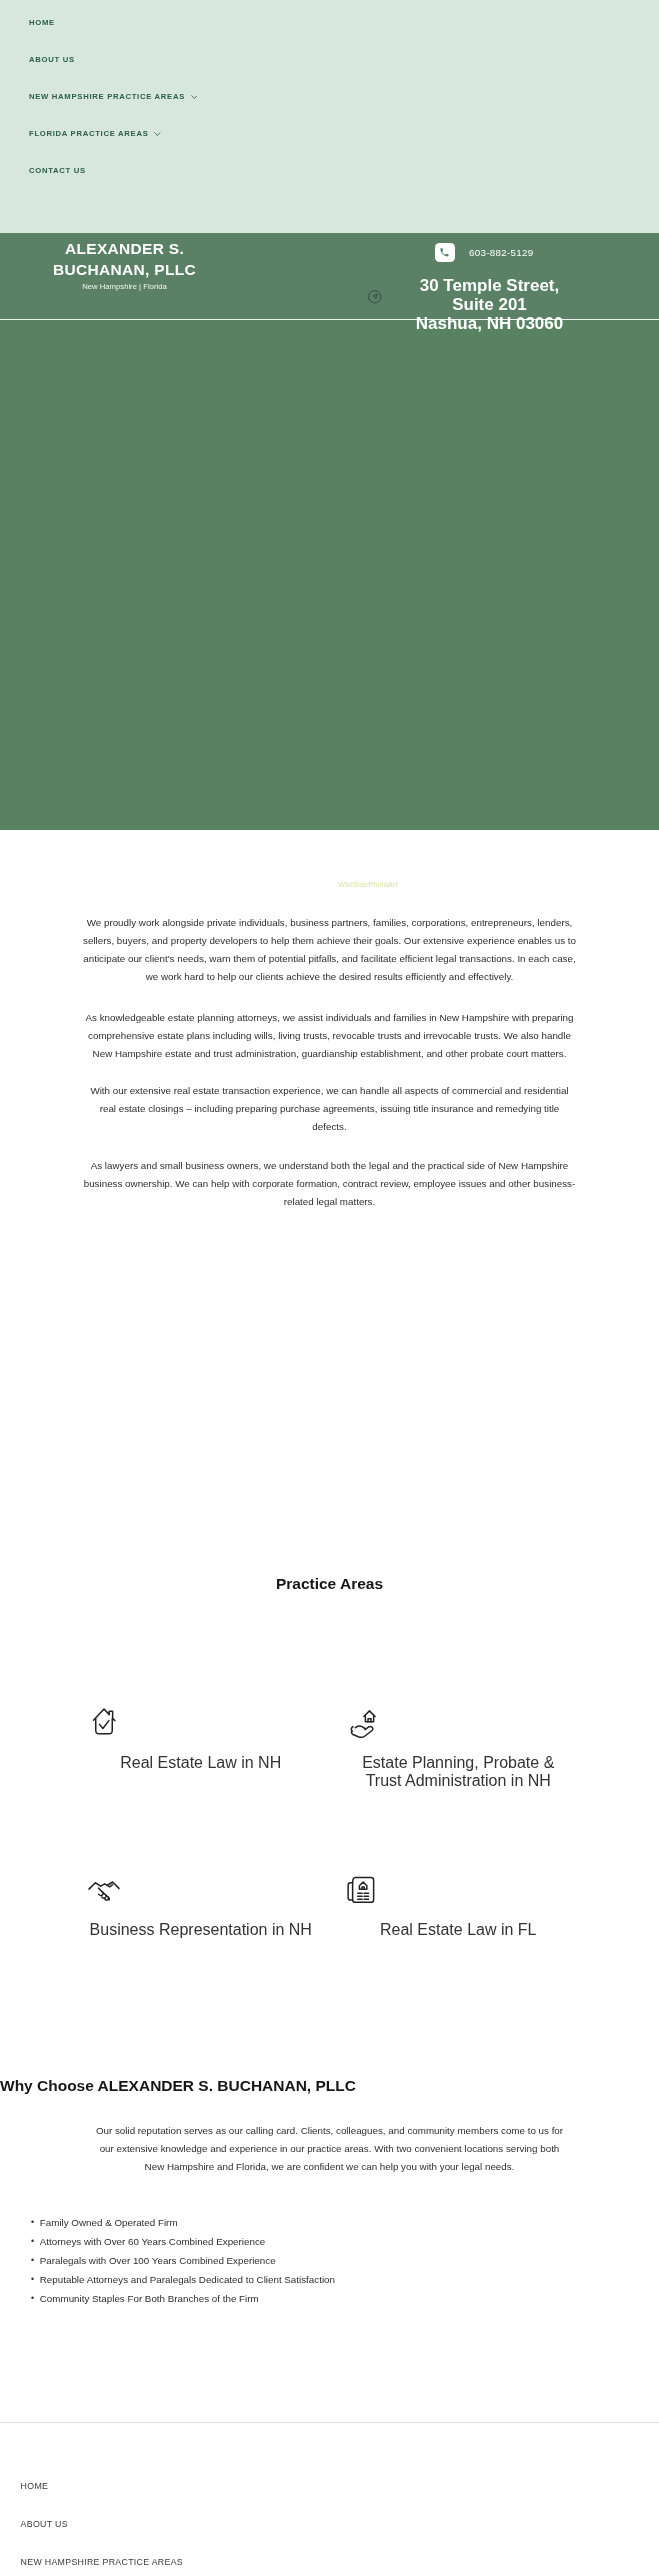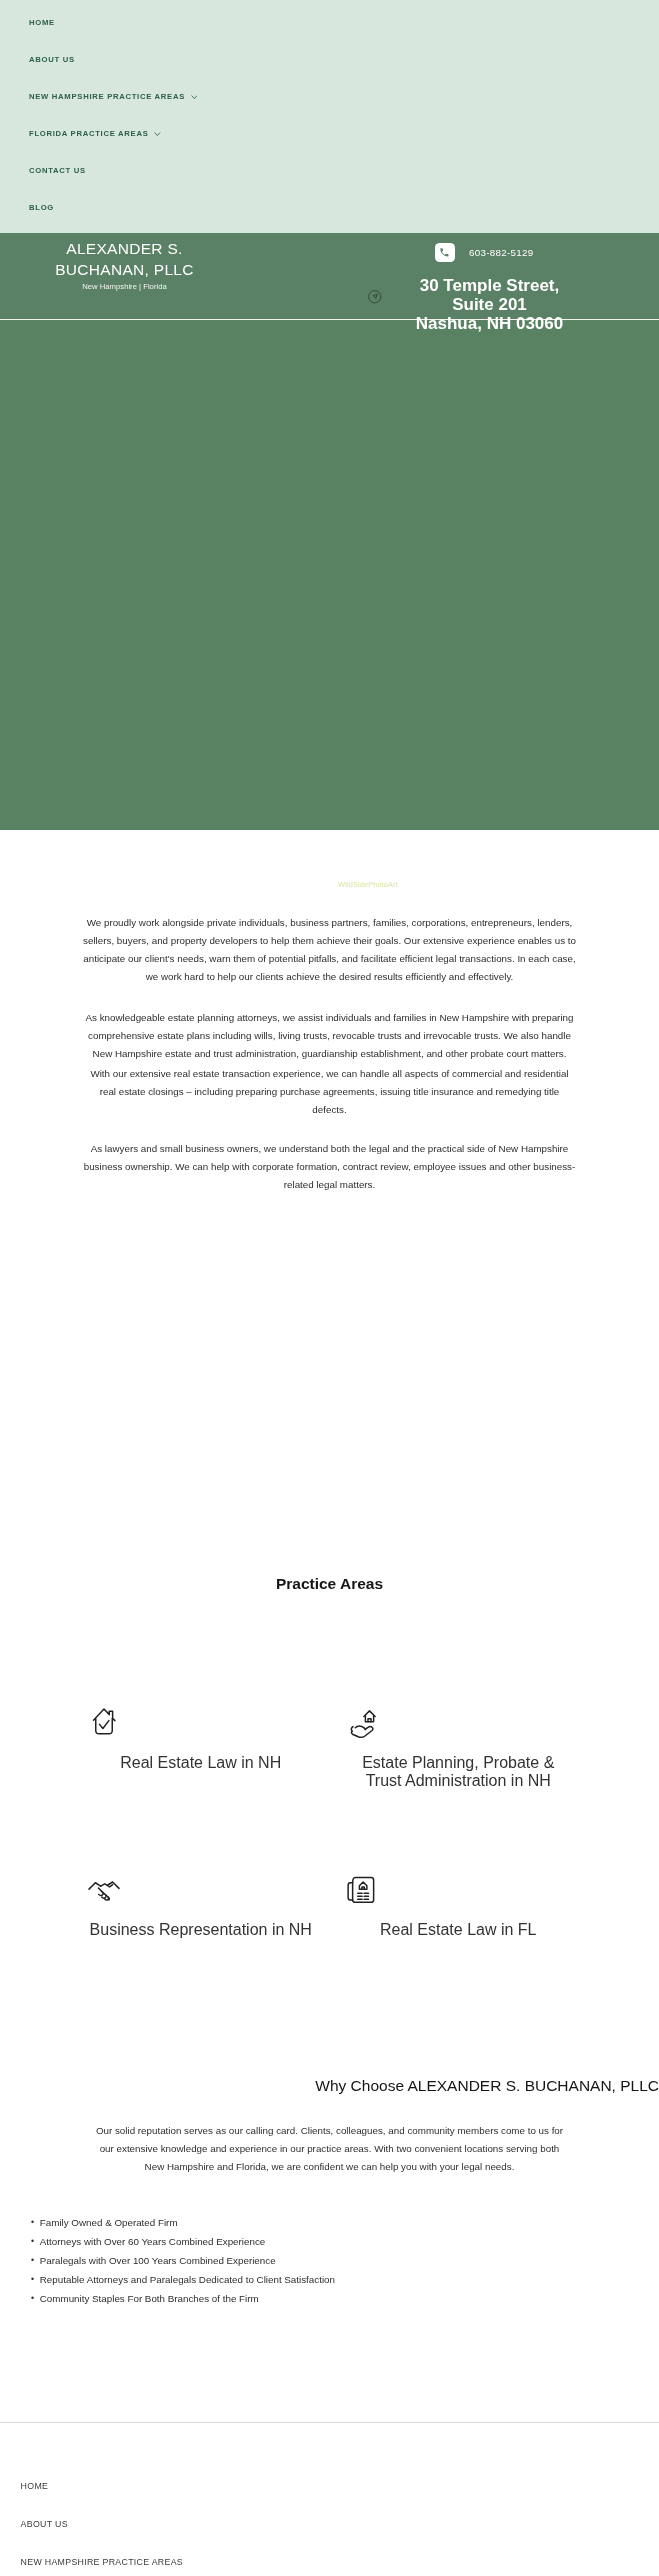--- a/index.html
+++ b/index.html
@@ -9,21 +9,21 @@
   
   .top-nav { height: 233px; background: #d8e7dd; padding-top: 4.1px; overflow: hidden; }
   .nav-item { height: 37px; display: flex; align-items: center; padding-left: 29px;
               font-size: 7.7px; font-weight: bold; letter-spacing: 0.7px; color: #2d5f46; cursor: pointer; }
   .nav-item svg { margin-left: 5.7px; margin-top: 1px; }
 
   
   .site-header { position: relative; height: 87px; background: #5a8065;
                  border-bottom: 1px solid #eef3ec; color: #ffffff; }
   .brand { position: absolute; left: 33px; top: 6.2px; width: 183px; text-align: center; }
-  .brand-line { font-size: 15.5px; font-weight: normal; line-height: 20.6px; letter-spacing: 0.3px; }
+  .brand-line { font-size: 15.5px; font-weight: bold; line-height: 20.6px; letter-spacing: 0.3px; }
   .brand-tagline { font-size: 7.7px; font-weight: normal; margin-top: 1.5px; color: #f2f6f1; }
   .phone-row { position: absolute; left: 423px; top: 9.8px; display: flex; align-items: center; cursor: pointer; padding-left: 12px; }
   .phone-badge { width: 19.6px; height: 19.6px; background: #ffffff; border-radius: 4.6px;
                  display: flex; align-items: center; justify-content: center; }
   .phone-number { margin-left: 14.4px; font-size: 9.8px; letter-spacing: 0.3px; }
   .addr-block { position: absolute; left: 397px; top: 43px; width: 185px; text-align: center;
                 font-size: 17px; font-weight: bold; line-height: 19px; }
   .nav-pin { position: absolute; left: 367px; top: 56px; }
 
   
@@ -34,39 +34,39 @@
   .credit-wrap span { font-size: 7.2px; color: #d6e2a0; letter-spacing: 0.2px; }
 
   
   .intro { height: 671px; overflow: hidden; }
   .intro h2 { margin: 108px auto 0; width: 546px; text-align: center;
               font-size: 17.5px; line-height: 31px; font-weight: bold; color: #161616; letter-spacing: -0.2px; }
   .intro p { margin: 0 auto; max-width: 495px; text-align: center;
              font-size: 9.8px; line-height: 18px; color: #2e2e2e; }
   .intro p.p1 { margin-top: 15.5px; }
   .intro p.p2 { margin-top: 23px; }
-  .intro p.p3 { margin-top: 2px; }
+  .intro p.p3 { margin-top: 19px; }
   .intro p.p4 { margin-top: 21px; text-align: center; }
 
   
   .practice { height: 482px; overflow: hidden; }
   .practice h2 { margin-top: 3.1px; text-align: center; font-size: 15.5px; line-height: 23px;
                  font-weight: bold; color: #161616; }
   .p-grid { width: 515px; margin: 108px auto 0; }
   .p-row { display: flex; }
   .p-row.row1 { height: 167px; }
   .p-cell { width: 258px; }
   .p-icon { margin-left: 14.4px; width: 36px; height: 36px; }
   .p-label { margin-top: 13.4px; text-align: center; font-size: 16px; line-height: 18px;
              color: #333333; max-width: 227px; margin-left: auto; margin-right: auto; cursor: pointer; }
 
   
   .why { height: 371px; overflow: hidden; }
-  .why h2 { margin-top: 23px; text-align: right; font-size: 15.5px; line-height: 23px;
-            font-weight: normal; color: #161616; }
+  .why h2 { margin-top: 23px; text-align: left; font-size: 15.5px; line-height: 23px;
+            font-weight: bold; color: #161616; }
   .why p { margin: 25px auto 0; max-width: 479px; text-align: center;
            font-size: 9.8px; line-height: 18px; }
   .why ul { list-style: none; margin-top: 37px; padding-left: 31px; }
   .why li { position: relative; padding-left: 8.8px; font-size: 9.8px; line-height: 19px; }
   .why li::before { content: "•"; position: absolute; left: 0; top: 0; font-size: 8.8px; color: #2e2e2e; }
 
   
   .footer-area { border-top: 0.5px solid #dcdcdc; padding-top: 44px; }
   .f-nav-item { height: 38px; display: flex; align-items: center; padding-left: 20.6px;
                 font-size: 8.8px; letter-spacing: 0.3px; color: #3a3a3a; cursor: pointer; }
@@ -90,23 +90,20 @@
       </svg>
   </div>
   <div class="nav-item">
     <span>FLORIDA PRACTICE AREAS</span>
     <svg width="6.7" height="4.6" viewBox="0 0 13 9">
         <path d="M1.5 1.5 L6.5 7 L11.5 1.5" stroke="#2d5f46" stroke-width="1.6" fill="none" stroke-linecap="round"></path>
       </svg>
   </div>
   <div class="nav-item">
     <span>CONTACT US</span>
-  </div>
-  <div class="nav-item">
-    <span>BLOG</span>
   </div>
 </nav>
 
 <header class="site-header">
   <div class="brand">
     <div class="brand-line">ALEXANDER S.</div>
     <div class="brand-line">BUCHANAN, PLLC</div>
     <div class="brand-tagline">New Hampshire | Florida</div>
   </div>
 

